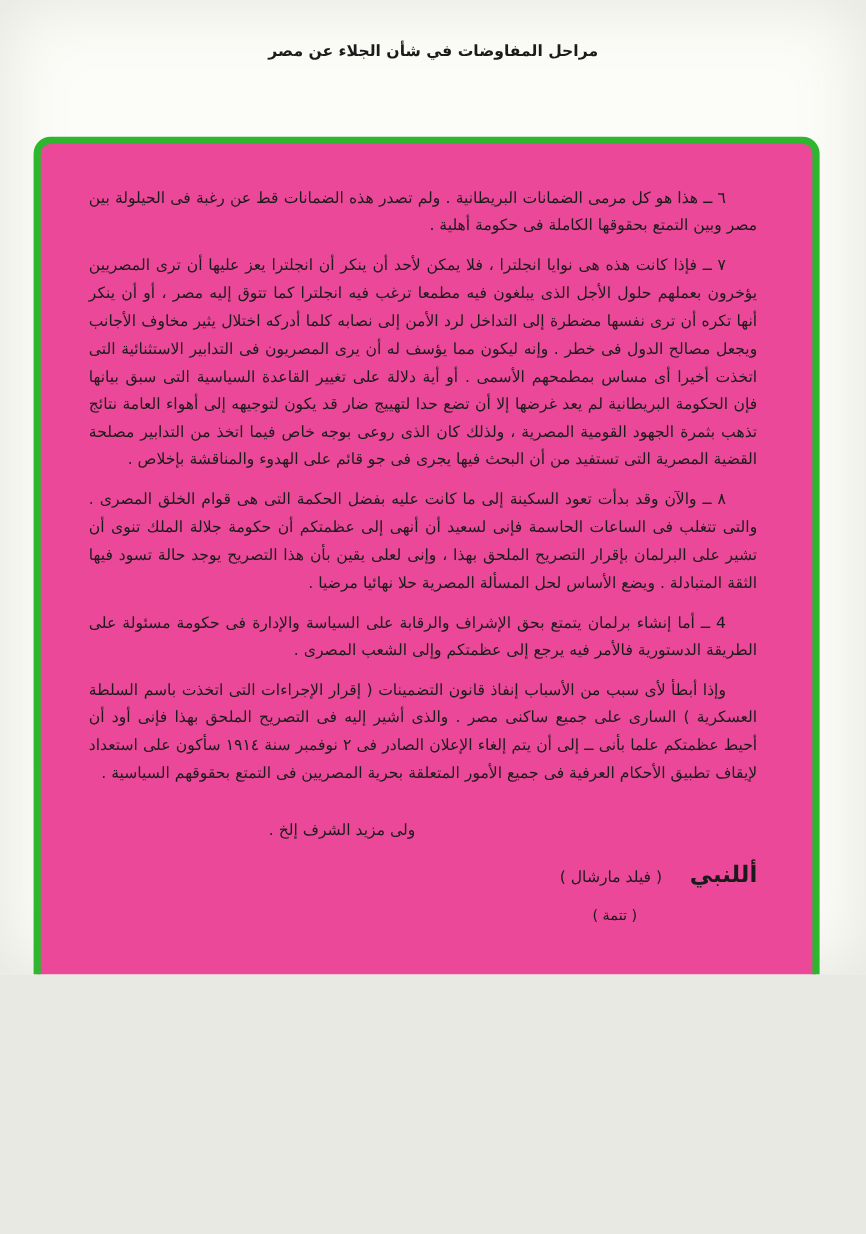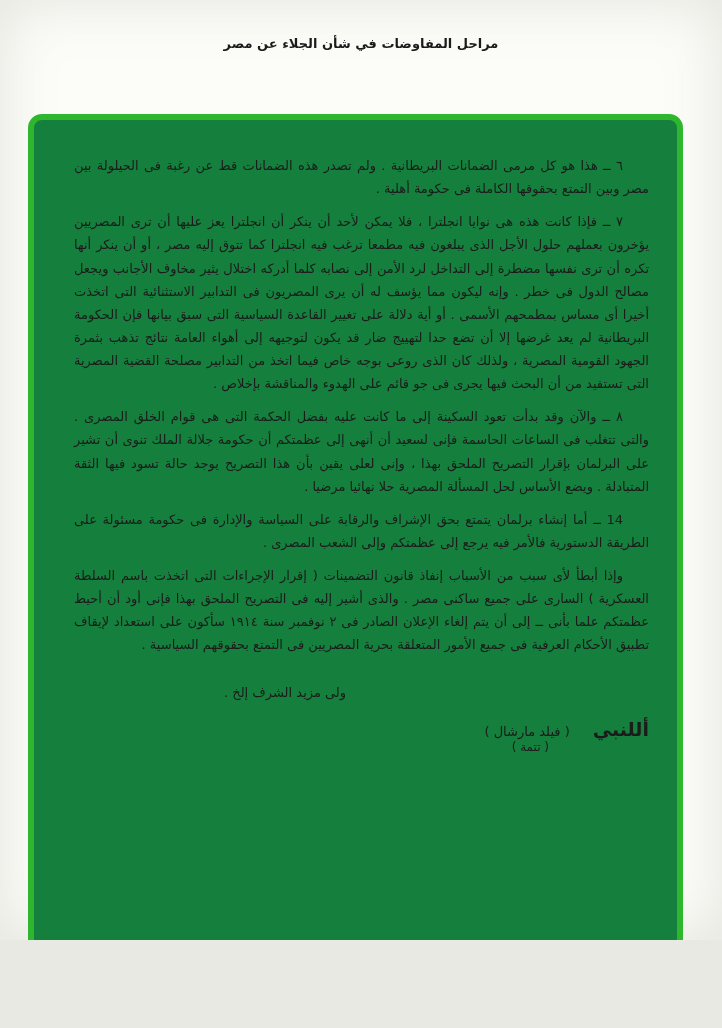--- a/index.html
+++ b/index.html
@@ -3,21 +3,21 @@
 <meta charset="utf-8">
 <style>
   html, body {
     margin: 0;
     padding: 0;
     background: #e9e9e4;
   }
   .page {
     position: relative;
     width: 722px;
-    height: 940px;
+    height: 812px;
     margin: 0 auto;
     background: #fcfcf8;
     box-shadow: inset 0 0 60px rgba(120,120,110,0.18);
     direction: rtl;
     font-family: "DejaVu Sans", sans-serif;
     color: #1b1b1b;
     overflow: hidden;
   }
   .header {
     position: absolute;
@@ -38,22 +38,22 @@
   }
   .frame {
     position: absolute;
     top: 114px;
     left: 28px;
     width: 655px;
     min-height: 880px;
     box-sizing: border-box;
     border: 6px solid #2fb62f;
     border-radius: 14px;
-    background: #15803d;
-    padding: 34px 28px 12px 40px;
+    background: #ec4899;
+    padding: 34px 46px 12px 40px;
   }
   .para {
     margin: 0 0 10px 0;
     font-size: 13px;
     line-height: 1.78;
     text-align: justify;
     text-indent: 26px;
   }
   .closing {
     font-size: 13px;
@@ -70,20 +70,21 @@
   }
   .sig-name {
     font-size: 19px;
     font-weight: bold;
     margin-left: 18px;
   }
   .sig-title {
     font-size: 13px;
   }
   .footnote {
+    margin-top: 16px;
     text-align: right;
     padding-right: 100px;
     font-size: 12px;
   }
 </style>
 </head>
 <body>
 
 <div class="page">
 
@@ -93,21 +94,21 @@
 
   <div class="frame">
 
     <p class="para">٦ ــ هذا هو كل مرمى الضمانات البريطانية . ولم تصدر هذه الضمانات قط عن رغبة فى الحيلولة بين مصر وبين التمتع بحقوقها الكاملة فى حكومة أهلية .</p>
 
     <p class="para">٧ ــ فإذا كانت هذه هى نوايا انجلترا ، فلا يمكن لأحد أن ينكر أن انجلترا يعز عليها أن ترى المصريين يؤخرون بعملهم حلول الأجل الذى يبلغون فيه مطمعا ترغب فيه انجلترا كما تتوق إليه مصر ، أو أن ينكر أنها تكره أن ترى نفسها مضطرة إلى التداخل لرد الأمن إلى نصابه كلما أدركه اختلال يثير مخاوف الأجانب ويجعل مصالح الدول فى خطر . وإنه ليكون مما يؤسف له أن يرى المصريون فى التدابير الاستثنائية التى اتخذت أخيرا أى مساس بمطمحهم الأسمى . أو أية دلالة على تغيير القاعدة السياسية التى سبق بيانها فإن الحكومة البريطانية لم يعد غرضها إلا أن تضع حدا لتهييج ضار قد يكون لتوجيهه إلى أهواء العامة نتائج تذهب بثمرة الجهود القومية المصرية ، ولذلك كان الذى روعى بوجه خاص فيما اتخذ من التدابير مصلحة القضية المصرية التى تستفيد من أن البحث فيها يجرى فى جو قائم على الهدوء والمناقشة بإخلاص .</p>
 
     <p class="para">٨ ــ والآن وقد بدأت تعود السكينة إلى ما كانت عليه بفضل الحكمة التى هى قوام الخلق المصرى . والتى تتغلب فى الساعات الحاسمة فإنى لسعيد أن أنهى إلى عظمتكم أن حكومة جلالة الملك تنوى أن تشير على البرلمان بإقرار التصريح الملحق بهذا ، وإنى لعلى يقين بأن هذا التصريح يوجد حالة تسود فيها الثقة المتبادلة . ويضع الأساس لحل المسألة المصرية حلا نهائيا مرضيا .</p>
 
 
-    <p class="para">14 ــ أما إنشاء برلمان يتمتع بحق الإشراف والرقابة على السياسة والإدارة فى حكومة مسئولة على الطريقة الدستورية فالأمر فيه يرجع إلى عظمتكم وإلى الشعب المصرى .</p>
+    <p class="para">4 ــ أما إنشاء برلمان يتمتع بحق الإشراف والرقابة على السياسة والإدارة فى حكومة مسئولة على الطريقة الدستورية فالأمر فيه يرجع إلى عظمتكم وإلى الشعب المصرى .</p>
 
     <p class="para">وإذا أبطأ لأى سبب من الأسباب إنفاذ قانون التضمينات ( إقرار الإجراءات التى اتخذت باسم السلطة العسكرية ) السارى على جميع ساكنى مصر . والذى أشير إليه فى التصريح الملحق بهذا فإنى أود أن أحيط عظمتكم علما بأنى ــ إلى أن يتم إلغاء الإعلان الصادر فى ٢ نوفمبر سنة ١٩١٤ سأكون على استعداد لإيقاف تطبيق الأحكام العرفية فى جميع الأمور المتعلقة بحرية المصريين فى التمتع بحقوقهم السياسية .</p>
 
 
     <div class="closing">ولى مزيد الشرف إلخ .</div>
 
     <div class="signature">
       <span class="sig-name">أللنبي</span>
       <span class="sig-title">( فيلد مارشال )</span>
     </div>

